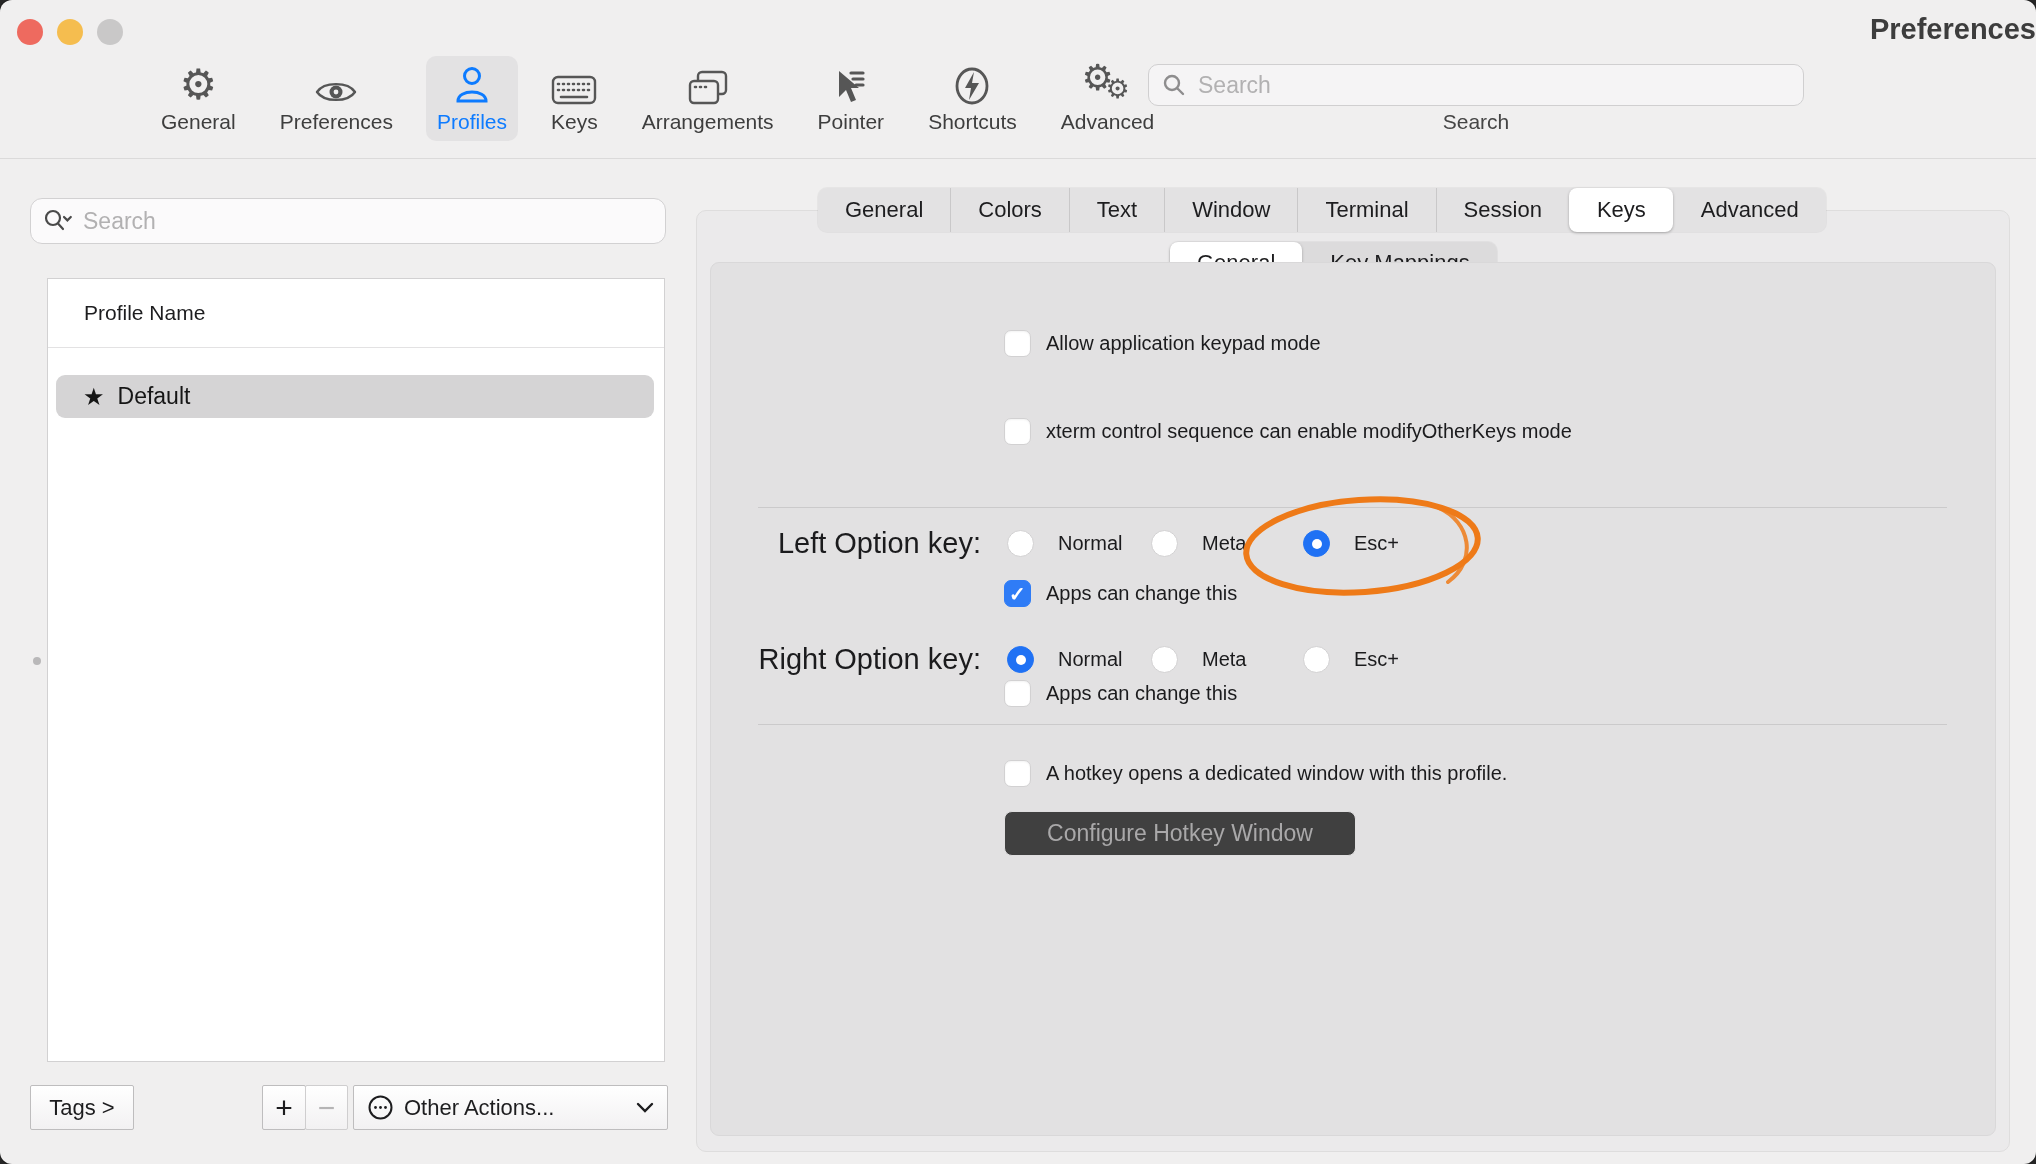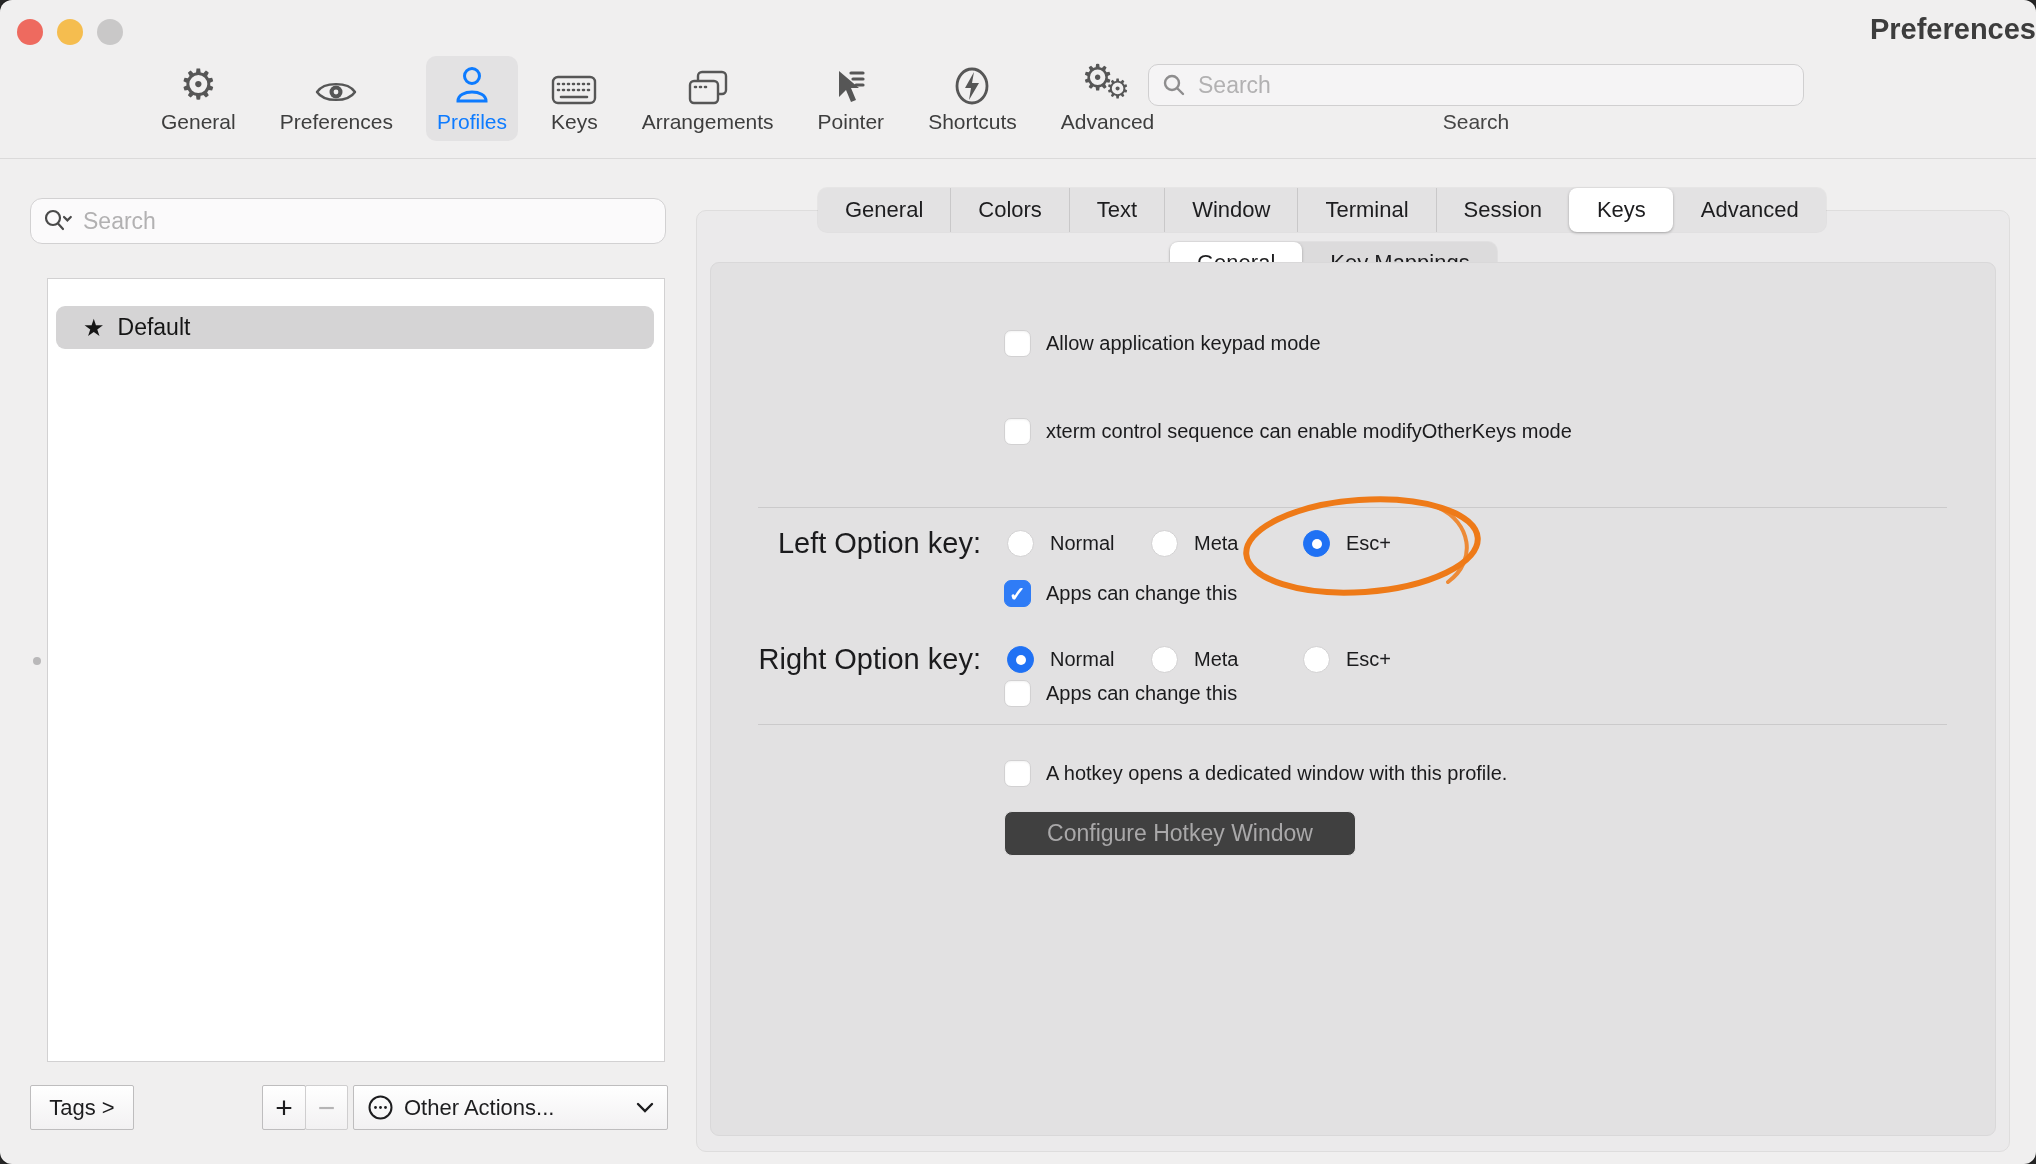--- a/index.html
+++ b/index.html
@@ -81,21 +81,21 @@
   .radio.selected::after{content:"";position:absolute;left:8px;top:8px;width:10px;height:10px;
     border-radius:50%;background:#ffffff;}
   .ctl-label{font-size:20px;color:#1b1b1d;white-space:nowrap;}
   .help-btn{width:29px;height:29px;border-radius:50%;background:#ffffff;border:1px solid #d6d5d6;
     box-shadow:0 1px 2px rgba(0,0,0,.12);display:flex;align-items:center;justify-content:center;
     font-size:19px;color:#333;margin-left:8px;}
   .pdivider{position:absolute;left:47px;right:48px;height:1px;background:#cbcacb;}
   .opt-row{position:absolute;left:0;width:100%;height:45px;}
   .opt-label{position:absolute;left:0;top:0;width:270px;height:45px;line-height:45px;
     text-align:right;font-size:29px;color:#1b1b1d;}
-  .opt-group{position:absolute;top:0;height:45px;display:flex;align-items:center;gap:16px;}
+  .opt-group{position:absolute;top:0;height:45px;display:flex;align-items:center;gap:24px;}
   .cfg-btn{position:absolute;left:293px;top:548px;width:352px;height:45px;box-sizing:border-box;
     border-radius:8px;background:#404040;border:1px solid #e0dfe0;color:#a9a8a9;font-size:23px;
     display:flex;align-items:center;justify-content:center;}
   .annotation-svg{position:absolute;left:1234px;top:490px;pointer-events:none;}
   svg.lineicon{stroke:#565656;fill:none;stroke-width:2.4;stroke-linecap:round;stroke-linejoin:round;}
 </style>
 </head>
 <body>
 
 <div class="window">
@@ -194,20 +194,21 @@
   <div class="sb-search">
     <svg width="30" height="26" viewBox="0 0 30 26" fill="none" stroke="#4a4a4a" stroke-width="2.2" stroke-linecap="round">
       <circle cx="10" cy="10" r="7"></circle>
         <path d="M15 15.5 L20 21"></path>
         <path d="M21 9 l3.4 3.4 L27.8 9"></path>
     </svg>
     <input type="text" placeholder="Search" style="">
   </div>
 
   <div class="profile-list">
+    <div class="pl-header">Profile Name</div>
     <div class="pl-row">
       <span class="pl-star">★</span>
       <span>Default</span>
     </div>
   </div>
 
   <div class="edge-dot"></div>
 
   <div class="sq-btn tags-btn">Tags &gt;</div>
   <div class="sq-btn add-btn">+</div>

